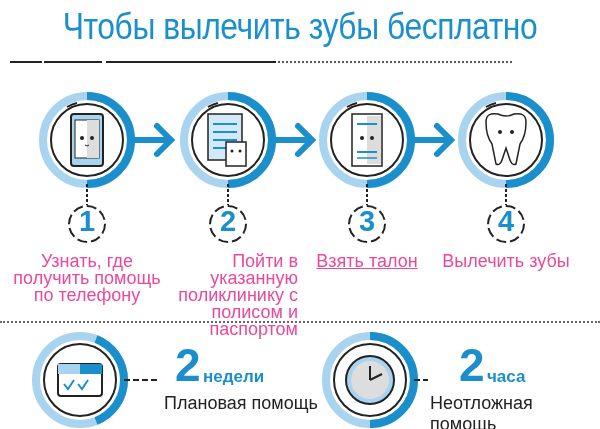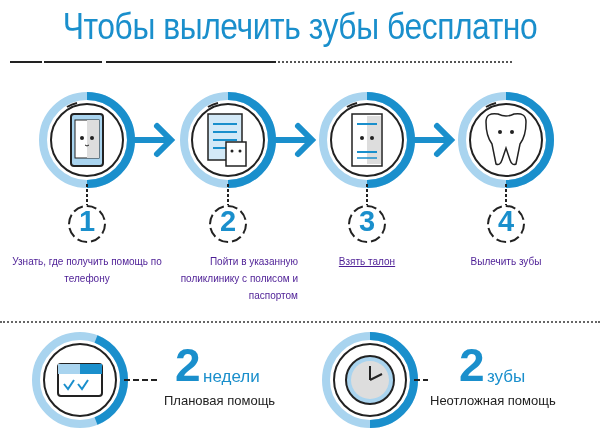--- a/index.html
+++ b/index.html
@@ -2,25 +2,25 @@
 <html><head>
 <meta charset="utf-8">
 <style>
   html,body{margin:0;padding:0;background:#fff;}
   body{width:600px;height:429px;position:relative;overflow:hidden;font-family:"Liberation Sans",sans-serif;}
   .title{position:absolute;left:0;top:6px;width:600px;text-align:center;font-size:37px;color:#1a8fcc;letter-spacing:-0.5px;transform:scaleX(0.86);transform-origin:center;}
   .rule{position:absolute;top:61px;height:0;}
   .rule.solid{border-top:2px solid #222;}
   .rule.dot{border-top:2px dotted #555;}
   .numtxt{position:absolute;width:40px;text-align:center;top:4px;font-size:29px;font-weight:bold;color:#1a8fcc;}
-  .caption{position:absolute;width:150px;text-align:center;font-size:10px;line-height:17px;color:#4c1d95;}
+  .caption{position:absolute;width:150px;text-align:center;font-size:18px;line-height:17px;color:#ec4899;}
   .sep{position:absolute;left:0;top:321px;width:600px;border-top:2px dotted #666;}
   .bignum{position:absolute;font-size:46px;font-weight:bold;color:#1a8fcc;line-height:46px;}
-  .unit{position:absolute;font-size:17px;font-weight:normal;color:#1a8fcc;}
-  .sub{position:absolute;font-size:13px;color:#222;}
+  .unit{position:absolute;font-size:17px;font-weight:bold;color:#1a8fcc;}
+  .sub{position:absolute;font-size:18px;color:#222;}
 </style>
 </head>
 <body>
 
 <div class="title">Чтобы вылечить зубы бесплатно</div>
 
 <div class="rule solid" style="left:10px;width:32px;"></div>
 <div class="rule solid" style="left:44px;width:58px;"></div>
 <div class="rule solid" style="left:106px;width:170px;"></div>
 <div class="rule dot" style="left:278px;width:234px;"></div>
@@ -146,14 +146,14 @@
     </g>
   </g>
   <line x1="414" y1="60" x2="428" y2="60" stroke="#222" stroke-width="2" stroke-dasharray="6,3"></line>
 </svg>
 
 <div class="bignum" style="left:175px;top:342px;">2</div>
 <div class="unit" style="left:203px;top:367px;">недели</div>
 <div class="sub" style="left:164px;top:393px;">Плановая помощь</div>
 
 <div class="bignum" style="left:459px;top:342px;">2</div>
-<div class="unit" style="left:487px;top:367px;">зубы</div>
+<div class="unit" style="left:487px;top:367px;">часа</div>
 <div class="sub" style="left:430px;top:393px;">Неотложная помощь</div>
 
 </body></html>

